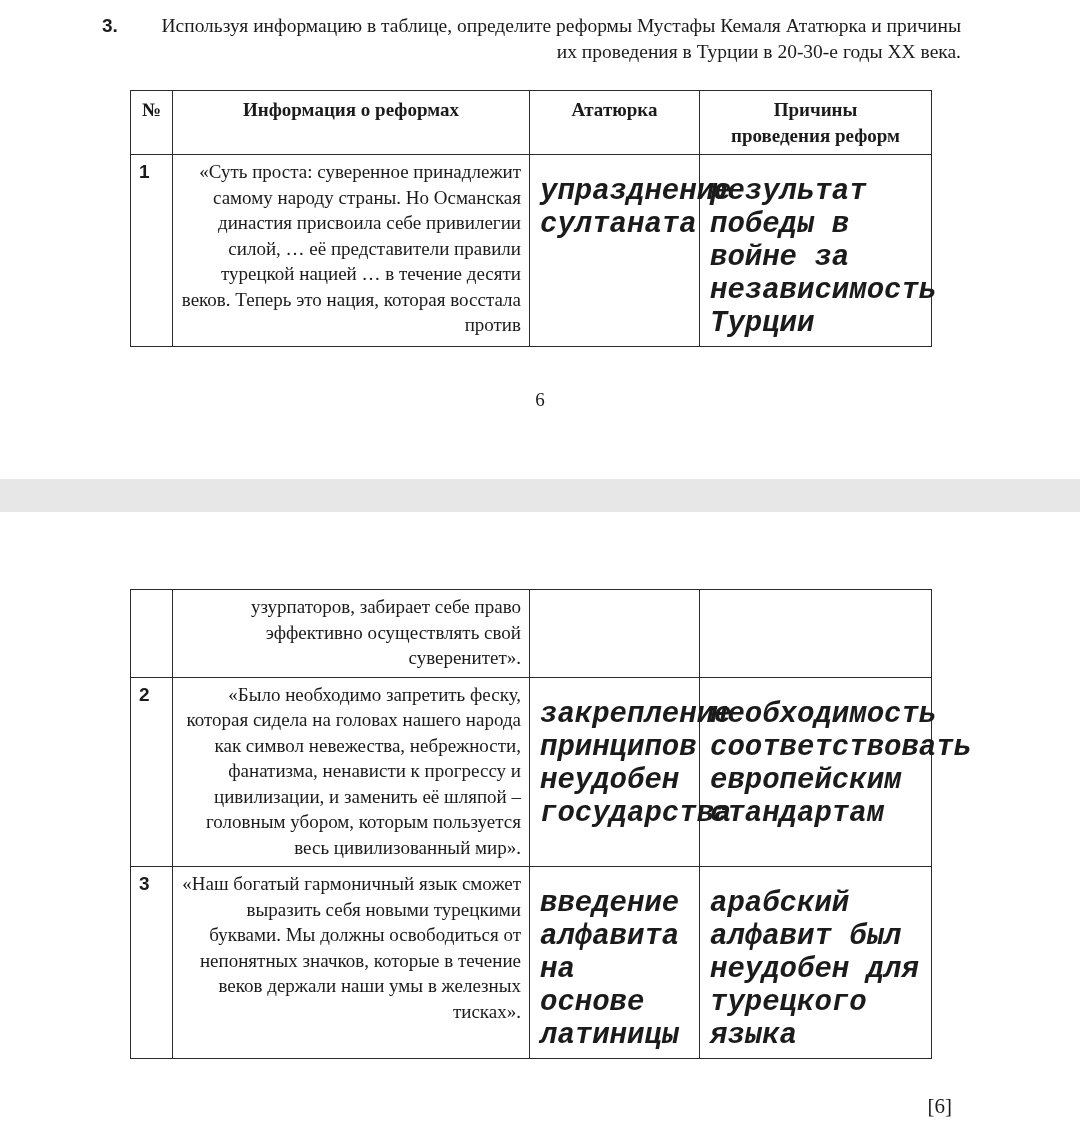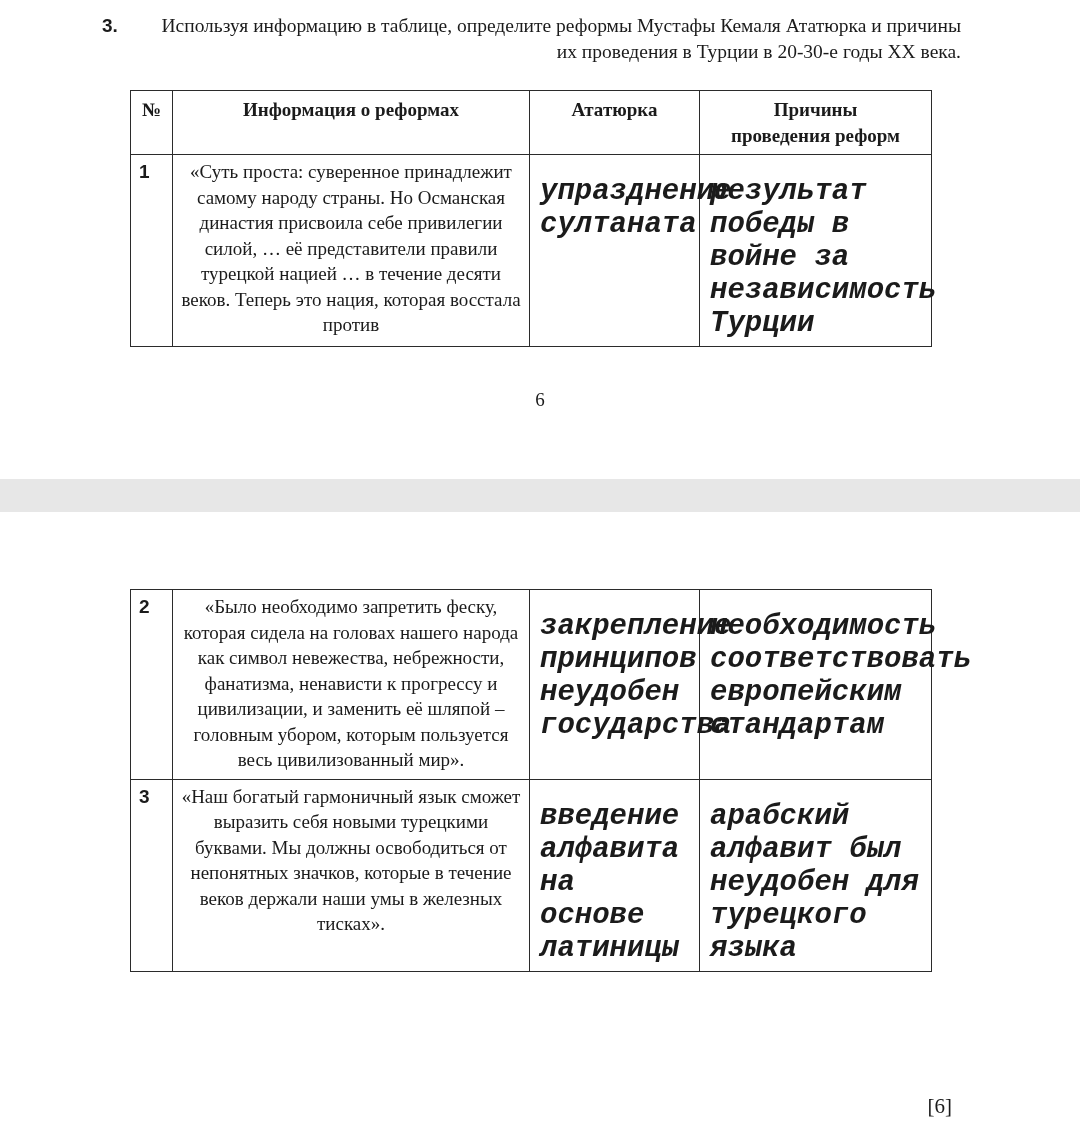--- a/index.html
+++ b/index.html
@@ -67,21 +67,21 @@
     display:inline-block;
     white-space:pre-line;
     text-align:center;
   }
   td.rownum {
     font-family:"Liberation Sans", sans-serif;
     font-weight:bold;
     text-align:left;
     font-size:19px;
   }
-  td.info { text-align:center; }
+  td.info { text-align:right; }
 
   
   td.hand {
     font-family:Liberation Mono, monospace;
     font-style:italic;
     font-weight:600;
     font-size:29px;
     line-height:33px;
     white-space:pre-line;
     padding-top:20px;
@@ -158,20 +158,26 @@
   <div class="page-break"></div>
 
   <table class="reforms t2">
     <colgroup>
       <col class="c-num">
         <col class="c-info">
         <col class="c-reform">
         <col class="c-reason">
     </colgroup>
     <tbody>
+      <tr>
+        <td class="rownum"></td>
+        <td class="info">узурпаторов, забирает себе право эффективно осуществлять свой суверенитет».</td>
+        <td class="hand"></td>
+        <td class="hand"></td>
+      </tr>
       <tr>
         <td class="rownum">2</td>
         <td class="info">«Было необходимо запретить феску, которая сидела на головах нашего народа как символ невежества, небрежности, фанатизма, ненависти к прогрессу и цивилизации, и заменить её шляпой – головным убором, которым пользуется весь цивилизованный мир».</td>
         <td class="hand">закрепление
 принципов
 неудобен
 государства</td>
         <td class="hand">необходимость
 соответствовать
 европейским

